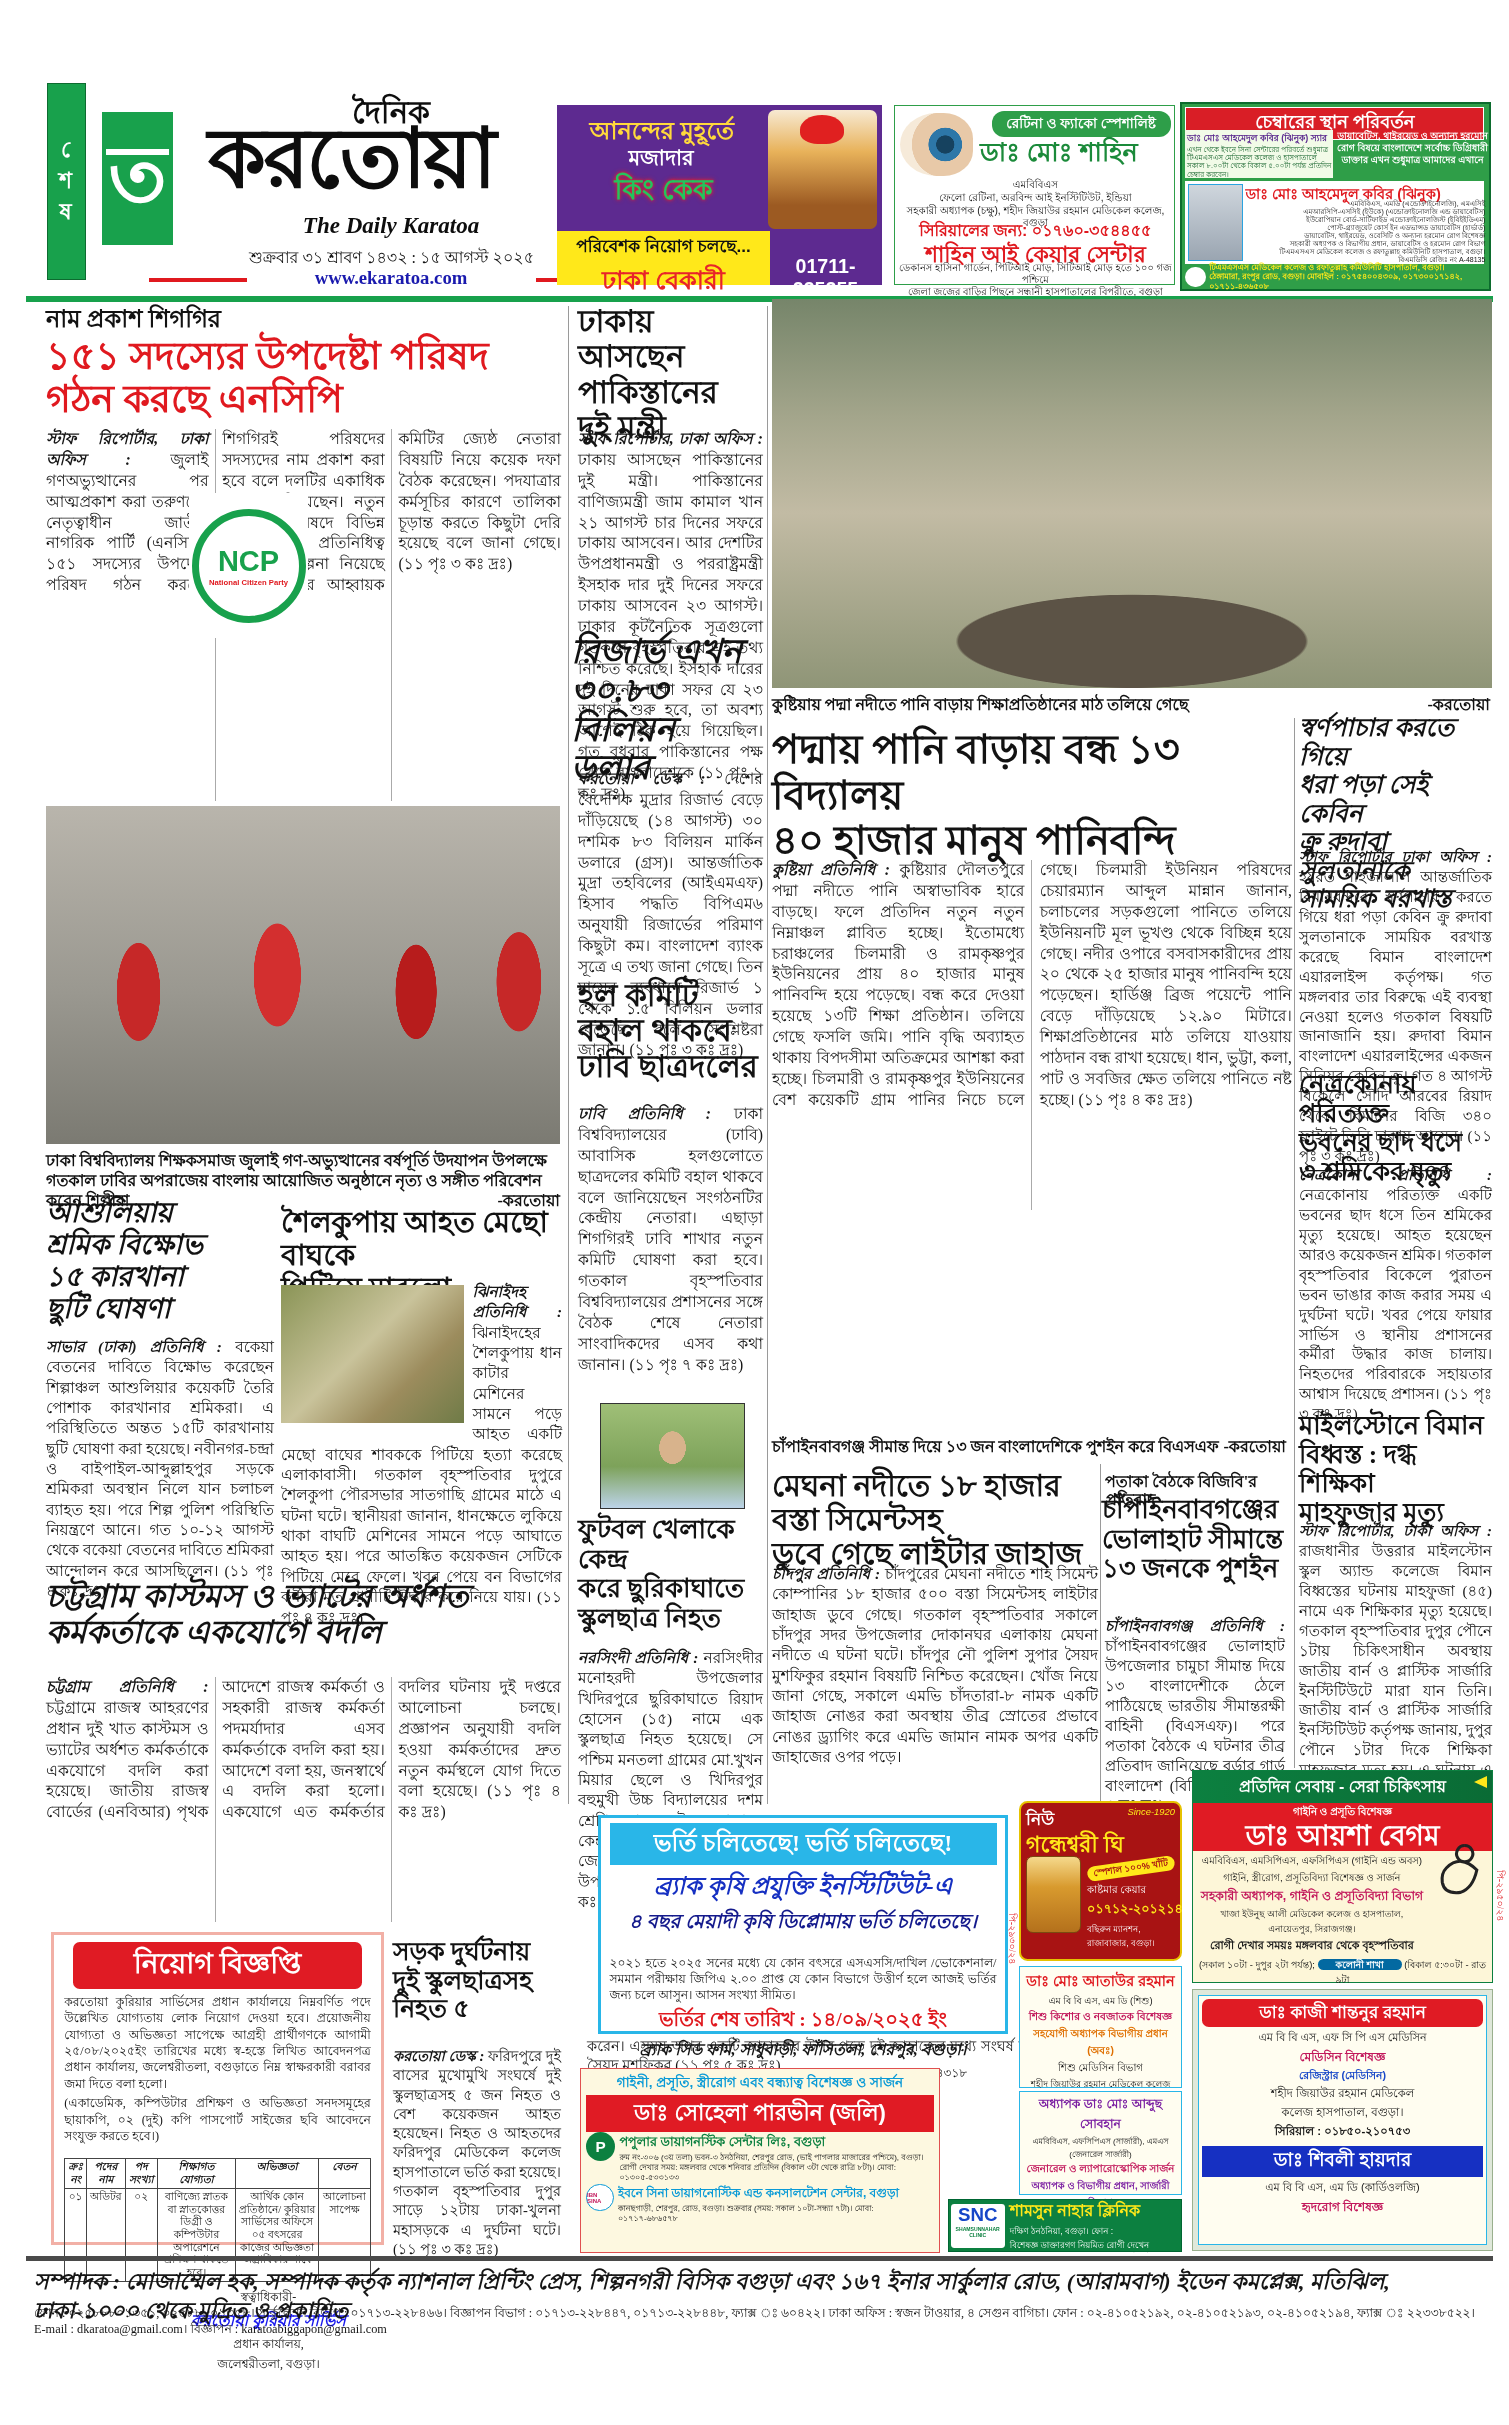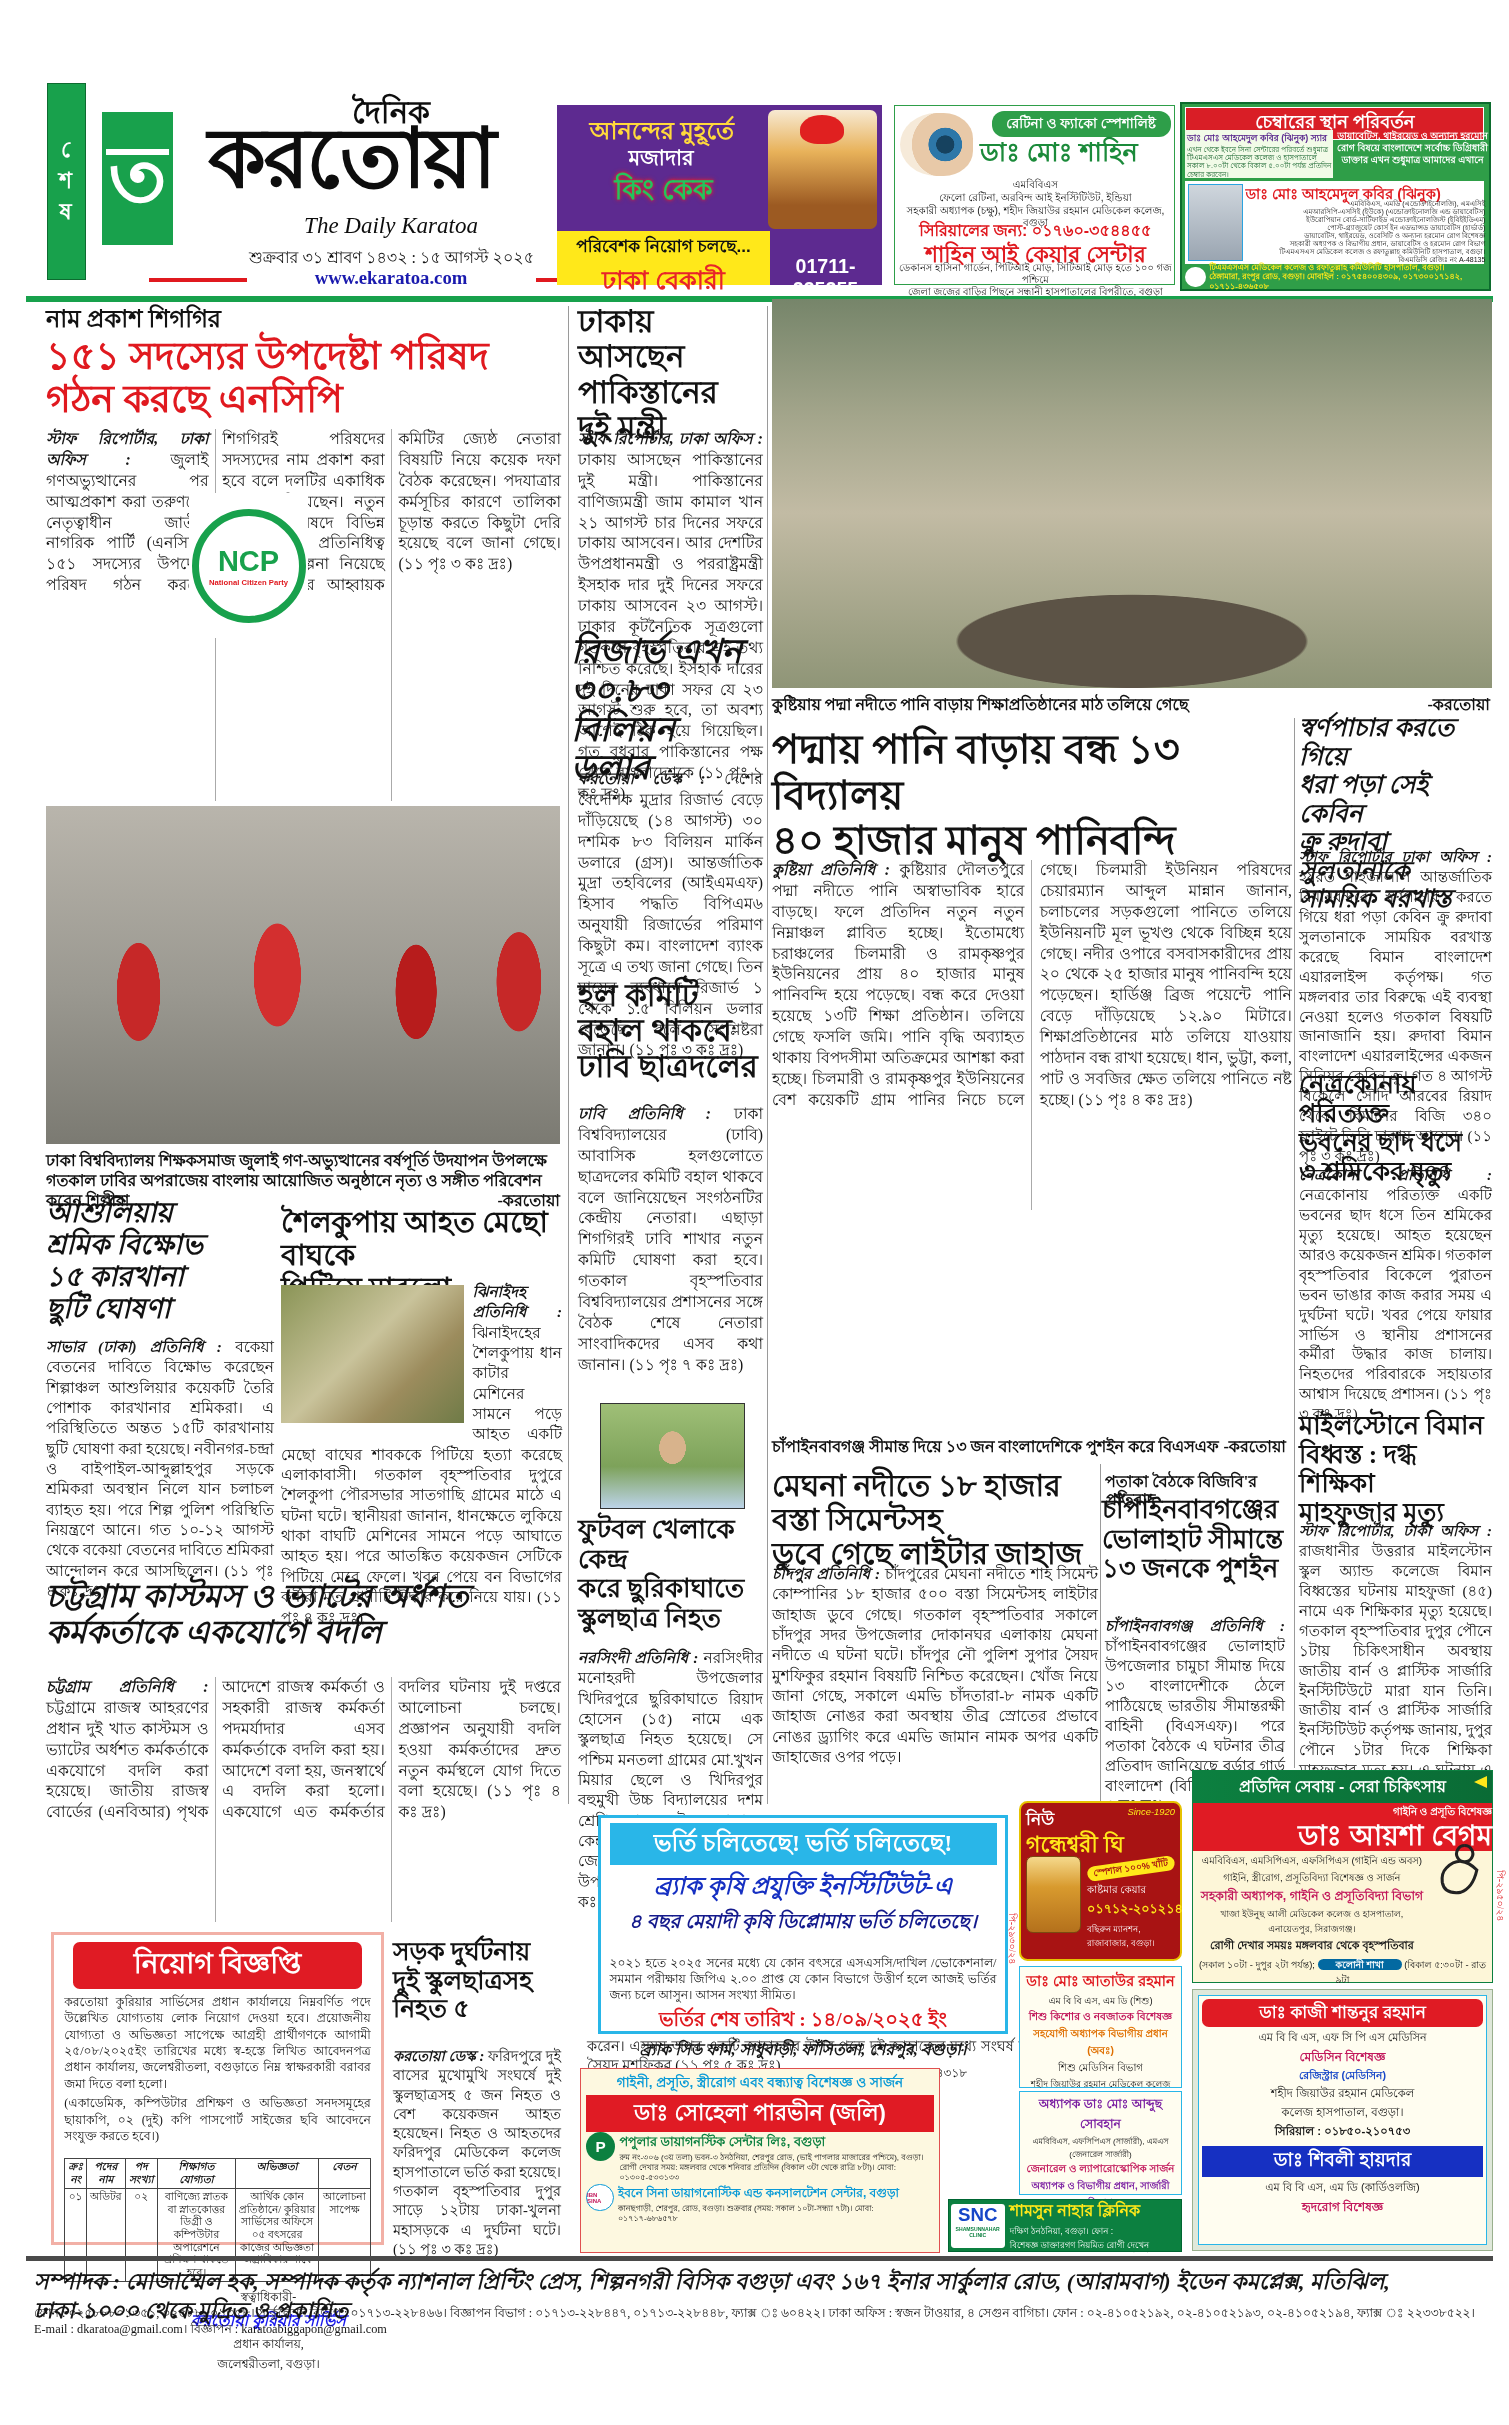--- a/index.html
+++ b/index.html
@@ -26,21 +26,21 @@
 </style>
 </head>
 <body>
 
 <div id="page">
 
   <div class="abs" style="left:47px;top:83px;width:39px;height:197px;background:#18a14c;border:1.7px solid #0d6b30;color:#fff;writing-mode:vertical-rl;text-orientation:upright;text-align:center;font-size:22px;font-weight:bold">শেষ পাতা</div>
   <div class="abs" style="left:102px;top:112px;width:71px;height:133px;background:#18a14c;color:#fff;display:flex;align-items:center;justify-content:center;font-size:78px;font-weight:bold">ত</div>
   <div class="abs c" style="left:255px;top:88px;width:272px;font-size:31px;font-weight:900;color:#0d0d0d">দৈনিক</div>
   <div class="abs c" style="left:175px;top:116px;width:352px;font-size:83px;font-weight:900;letter-spacing:-2.6px;color:#0d0d0d;line-height:1.05">করতোয়া</div>
-  <div class="abs c it" style="left:255px;top:213px;width:272px;font-size:23px;font-weight:normal;color:#0d0d0d">The Daily Karatoa</div>
+  <div class="abs c it" style="left:255px;top:213px;width:272px;font-size:23px;font-weight:bold;color:#0d0d0d">The Daily Karatoa</div>
   <div class="abs c" style="left:196px;top:245px;width:391px;font-size:16px">শুক্রবার ৩১ শ্রাবণ ১৪৩২ : ১৫ আগস্ট ২০২৫</div>
   <div class="abs" style="left:149px;top:278px;width:98px;height:4.3px;background:#e0191f"></div>
   <div class="abs c" style="left:255px;top:267px;width:272px;font-size:18.7px;color:#1a1aae;font-weight:bold"><a>www.ekaratoa.com</a></div>
   <div class="abs" style="left:536px;top:278px;width:98px;height:4.3px;background:#e0191f"></div>
 
   <div class="abs sans" style="left:557px;top:105px;width:325px;height:180px;background:#5d2a90">
     <div class="abs c" style="left:6.8px;top:6.8px;width:196px;font-size:24px;font-weight:900;color:#ffd93b">আনন্দের মুহূর্তে</div>
     <div class="abs c" style="left:25.5px;top:37px;width:157px;font-size:21px;font-weight:bold;color:#fff">মজাদার</div>
     <div class="abs c" style="left:0px;top:63px;width:213px;font-size:28px;font-weight:700;color:#22c55e;text-shadow:0 0 2.6px #e8232a,0 0 5.1px #e8232a">কিং কেক</div>
     <div class="ph" style="left:211px;top:5.1px;width:109px;height:119px;background:linear-gradient(180deg,#f7e9d2 0%,#e8b25a 35%,#9c5a22 80%);border-radius:6.8px">
@@ -356,21 +356,21 @@
       <div style="font-size:8.5px;color:#fff">দক্ষিণ ঠনঠনিয়া, বগুড়া। ফোন :</div>
       <div style="font-size:8.5px;color:#fff">বিশেষজ্ঞ ডাক্তারগণ নিয়মিত রোগী দেখেন</div>
     </div>
   </div>
 
   <div class="abs sans" style="left:1192px;top:1770px;width:301px;height:213px;border:1.7px solid #0c8040;background:#fdf6d8">
     <div style="background:linear-gradient(90deg,#0c8040,#0a6b35);color:#fff;font-size:16px;font-weight:900;text-align:center;padding:2.6px 0;position:relative">
       <span>প্রতিদিন সেবায় - সেরা চিকিৎসায়</span>
       <span style="position:absolute;right:5.1px;top:5.1px;width:0;height:0;border-top:6.8px solid transparent;border-bottom:6.8px solid transparent;border-right:13.6px solid #ffe81a"></span>
     </div>
-    <div style="background:#e01b24;color:#fff;text-align:right;padding:0.9px 0">
+    <div style="background:#e01b24;color:#fff;text-align:center;padding:0.9px 0">
       <div style="font-size:10.2px;font-weight:bold">গাইনি ও প্রসূতি বিশেষজ্ঞ</div>
       <div style="font-size:28px;font-weight:900;line-height:1.05">ডাঃ আয়শা বেগম</div>
     </div>
     <svg viewBox="0 0 60 60" style="position:absolute;right:5.1px;top:66px;width:61px;height:66px">
       <path d="M38 6 a8 8 0 1 0 0.1 0 M20 28 q14 -14 30 2 q-4 18 -16 22 q-16 2 -18 -10 q-1 -9 4 -14" fill="none" stroke="#222" stroke-width="3"></path>
     </svg>
     <div style="padding:1.7px 68px 1.7px 6.8px;text-align:center">
       <div style="font-size:9.8px">এমবিবিএস, এমসিপিএস, এফসিপিএস (গাইনি এন্ড অবস)</div>
       <div style="font-size:9.8px">গাইনি, স্ত্রীরোগ, প্রসূতিবিদ্যা বিশেষজ্ঞ ও সার্জন</div>
       <div style="font-size:12.3px;font-weight:900;color:#c2185b">সহকারী অধ্যাপক, গাইনি ও প্রসূতিবিদ্যা বিভাগ</div>

